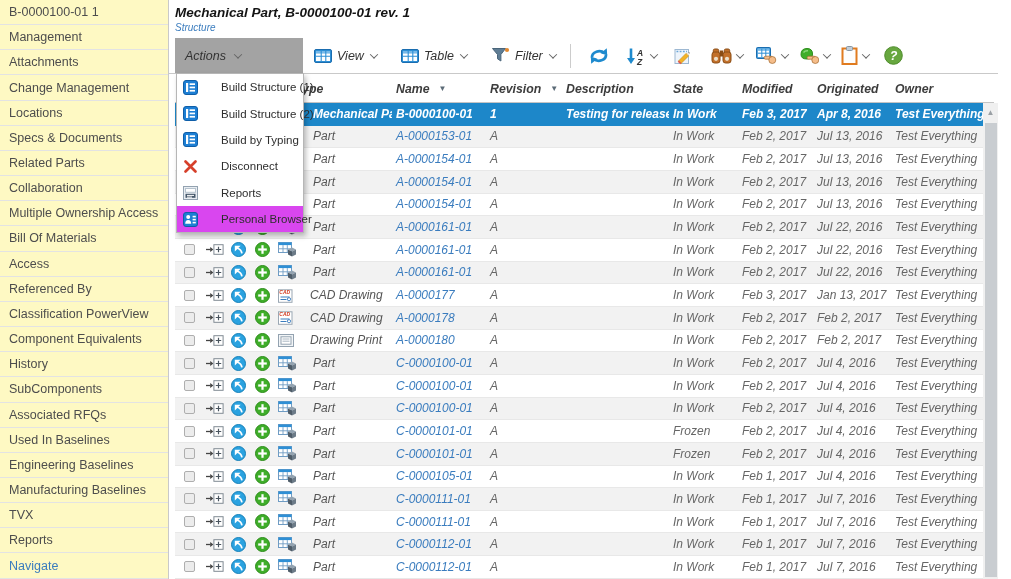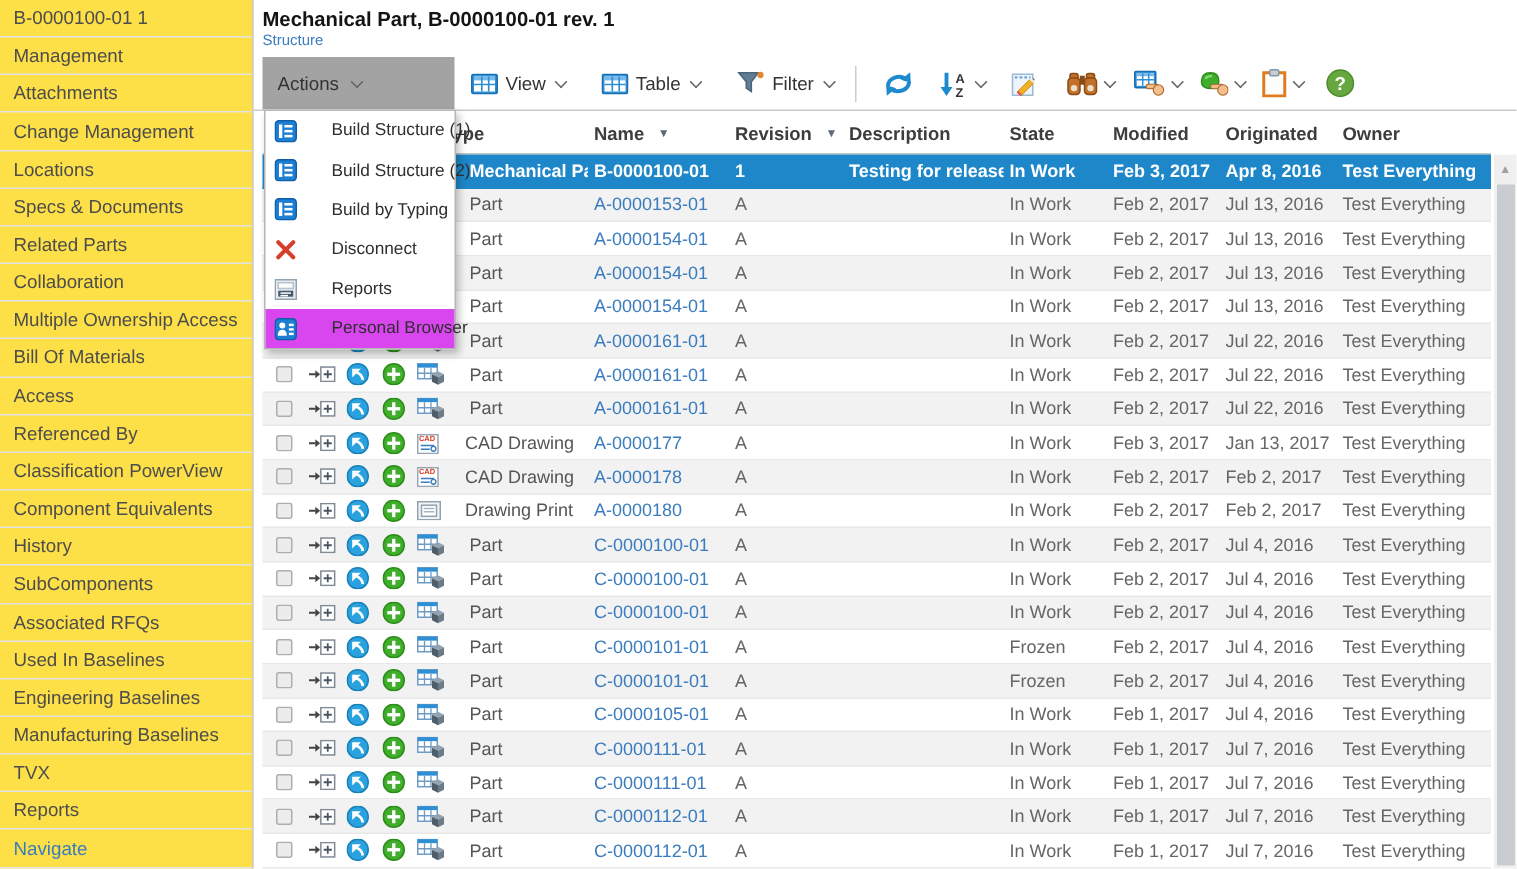--- a/index.html
+++ b/index.html
@@ -1,26 +1,26 @@
 <!DOCTYPE html>
 <html><head>
 <meta charset="utf-8">
 <style>
   html,body{margin:0;padding:0;width:1011px;height:579px;overflow:hidden;background:#fff;
     font-family:"Liberation Sans",sans-serif;-webkit-font-smoothing:antialiased;}
   *{box-sizing:border-box;}
   
-  .sidebar{position:absolute;left:0;top:0;width:169px;height:579px;background:#fde047;
+  .sidebar{position:absolute;left:0;top:0;width:169px;height:579px;background:#fef9c3;
     border-right:1px solid #c9c9c9;}
   .sb-item{height:25.17px;display:flex;align-items:center;padding-left:9px;
     border-bottom:1px solid #e3e3e3;font-size:12.5px;color:#4d4d4d;cursor:pointer;
     white-space:nowrap;overflow:hidden;}
   .sb-item.link{color:#3a7cbe;}
   
-  .main{position:absolute;left:169px;top:0;right:0;height:579px;}
+  .main{position:absolute;left:169px;top:0;right:13px;height:579px;font-style:italic;}
   .page-head{position:absolute;left:6px;top:5px;}
   .page-title{font-size:13.5px;font-weight:bold;color:#141414;}
   .page-sub{font-size:10px;color:#3a7cbe;margin-top:2px;}
   
   .toolbar{position:absolute;left:0;right:0;top:38px;height:36px;display:flex;align-items:center;
     border-bottom:1px solid #c9c9c9;padding-left:6px;}
   .tb-actions{width:128px;height:35px;background:#a3a3a3;display:flex;align-items:center;
     padding-left:10px;gap:7px;font-size:12.5px;color:#333;cursor:pointer;}
   .tb-btn{display:flex;align-items:center;gap:5px;font-size:12.5px;color:#333;cursor:pointer;}
   .chev{width:6px;height:6px;border-right:1.4px solid #666;border-bottom:1.4px solid #666;

